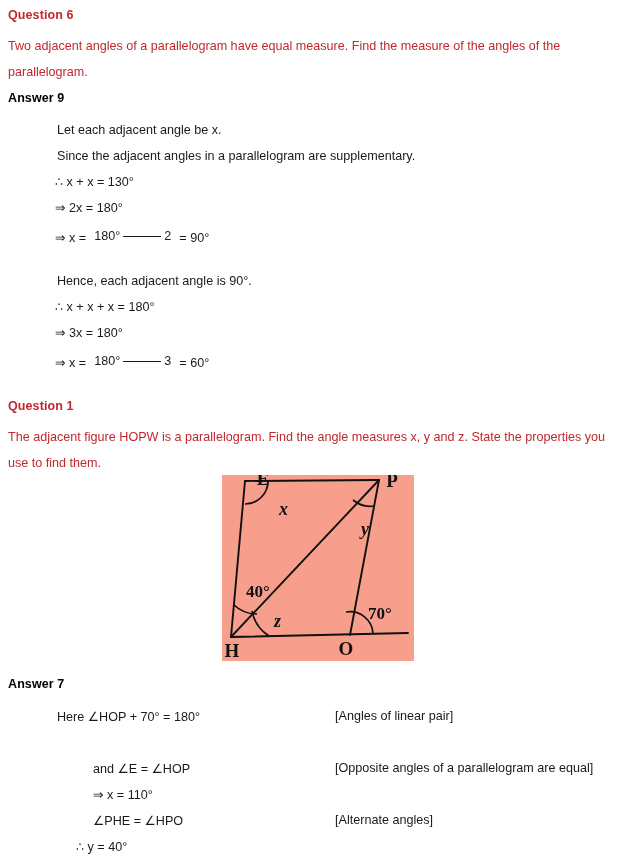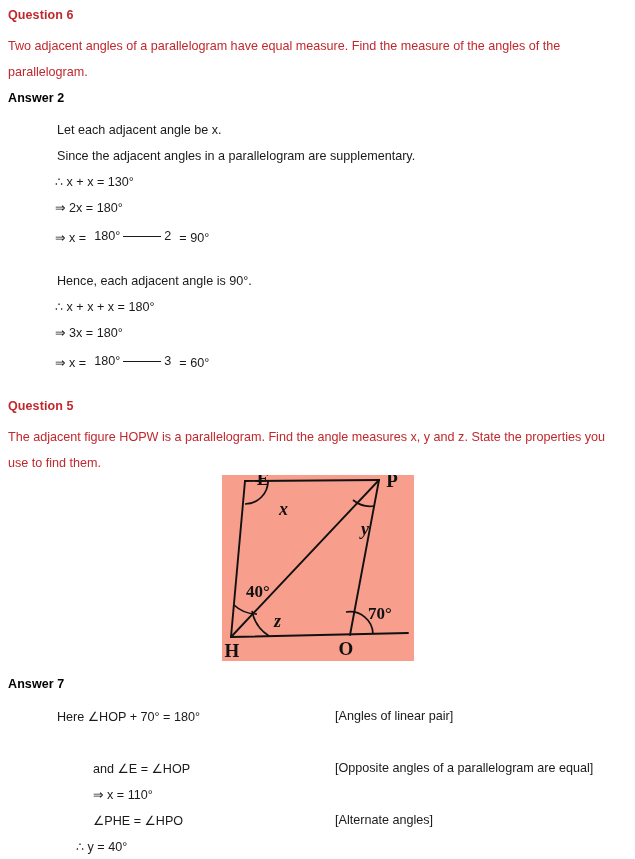--- a/index.html
+++ b/index.html
@@ -132,21 +132,21 @@
 </style>
 </head>
 <body>
 
 <div class="page">
 
   <div class="q-heading" style="top:8px;">Question 6</div>
 
   <div class="q-body" style="top:33px;">Two adjacent angles of a parallelogram have equal measure. Find the measure of the angles of the parallelogram.</div>
 
-  <div class="a-heading" style="top:91px;">Answer 2</div>
+  <div class="a-heading" style="top:91px;">Answer 9</div>
 
   <div class="line" style="left:57px; top:148px;">Since the adjacent angles in a parallelogram are supplementary.</div>
 
   <div class="line" style="left:57px; top:122px;">Let each adjacent angle be x.</div>
 
   <div class="line" style="left:55px; top:174px;">∴  x + x = 130°</div>
 
   <div class="line" style="left:55px; top:200px;text-align:right;">⇒ 2x = 180°</div>
 
   <div class="frac-line" style="left:55px; top:230px;">
@@ -168,21 +168,21 @@
   <div class="frac-line" style="left:55px; top:355px;">
     <span>⇒ x =</span>
     <span class="frac">
       <span class="num">180°</span>
       <span class="bar"></span>
       <span class="den">3</span>
     </span>
     <span>= 60°</span>
   </div>
 
-  <div class="q-heading" style="top:399px;">Question 5</div>
+  <div class="q-heading" style="top:399px;">Question 1</div>
 
   <div class="q-body" style="top:424px;">The adjacent figure HOPW is a parallelogram. Find the angle measures x, y and z. State the properties you use to find them.</div>
 
   <div class="figure-wrap">
     <svg width="192" height="186" viewBox="0 0 192 186">
 
       <g stroke="#111111" stroke-width="1.9" fill="none" stroke-linecap="round">
 
         <path d="M 23 6 L 157 5"></path>
 

